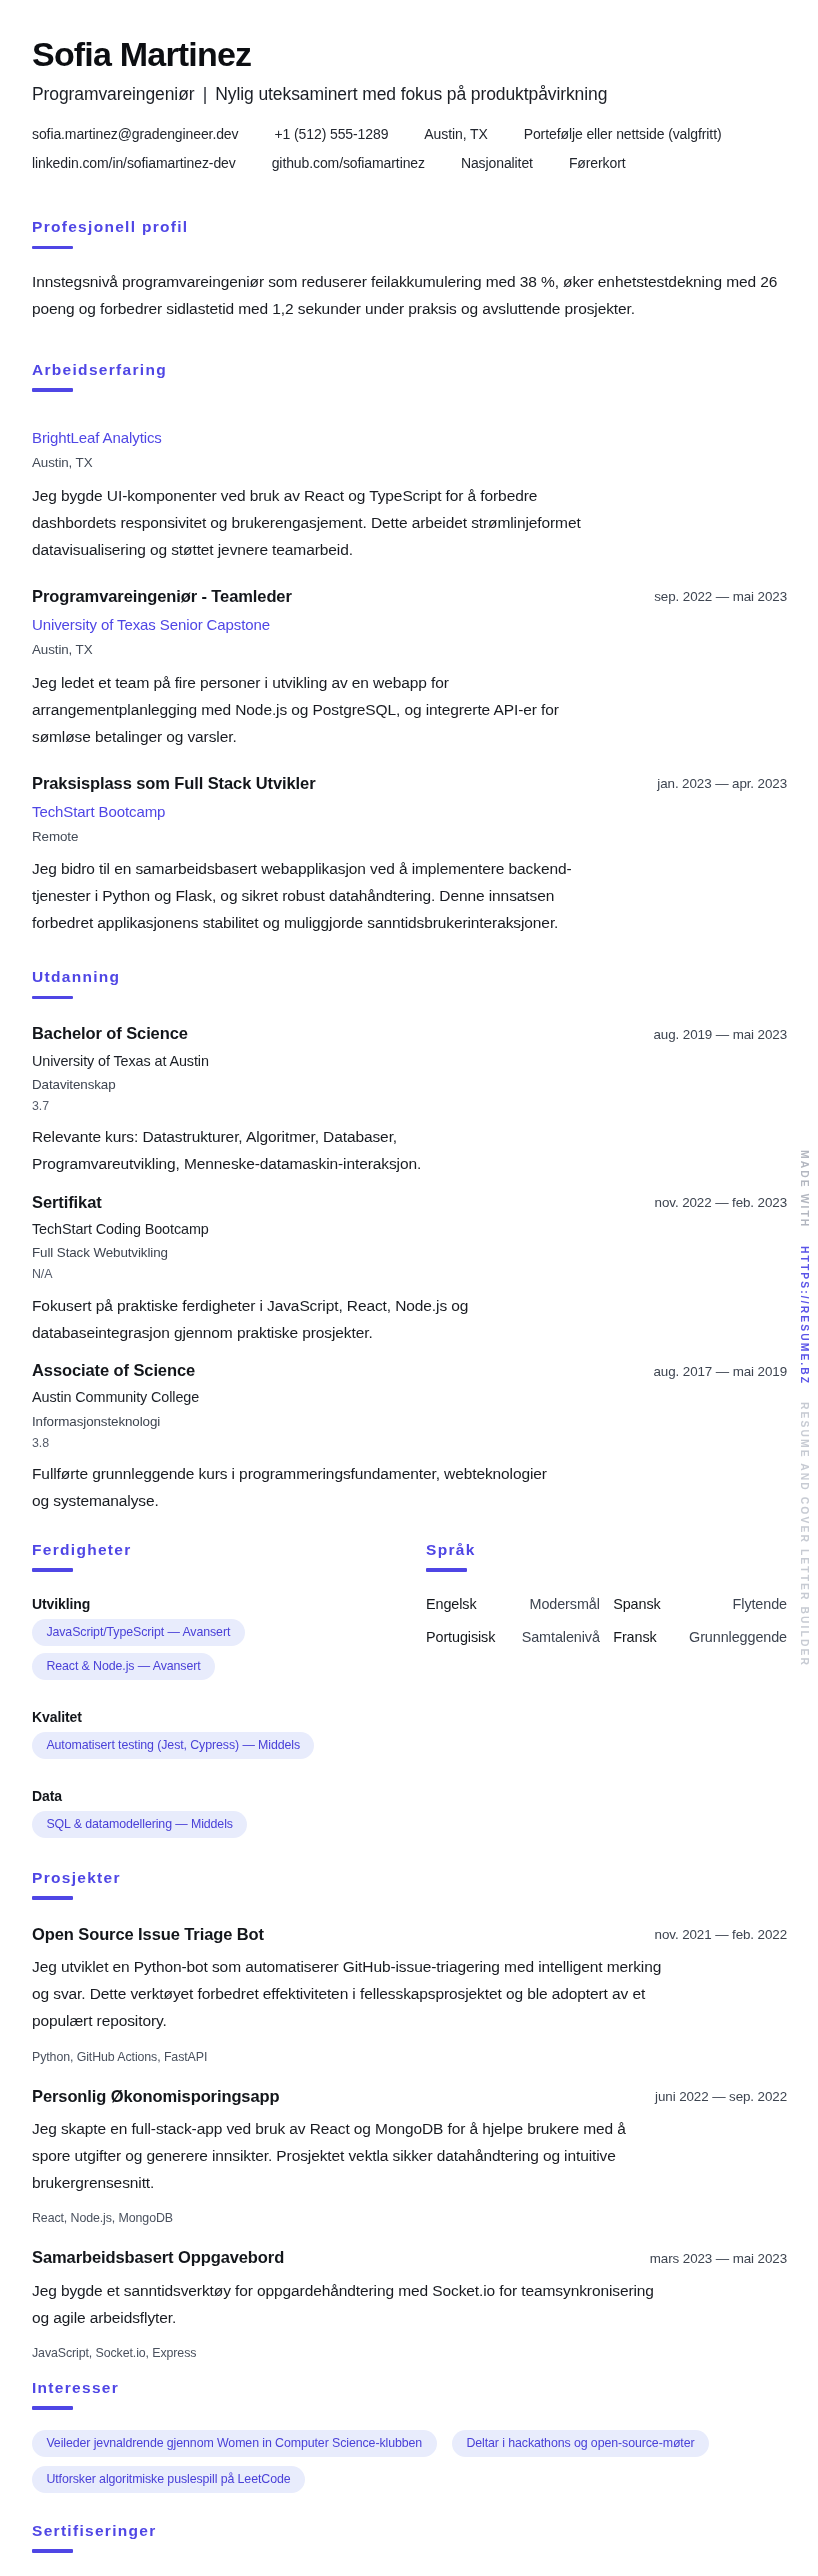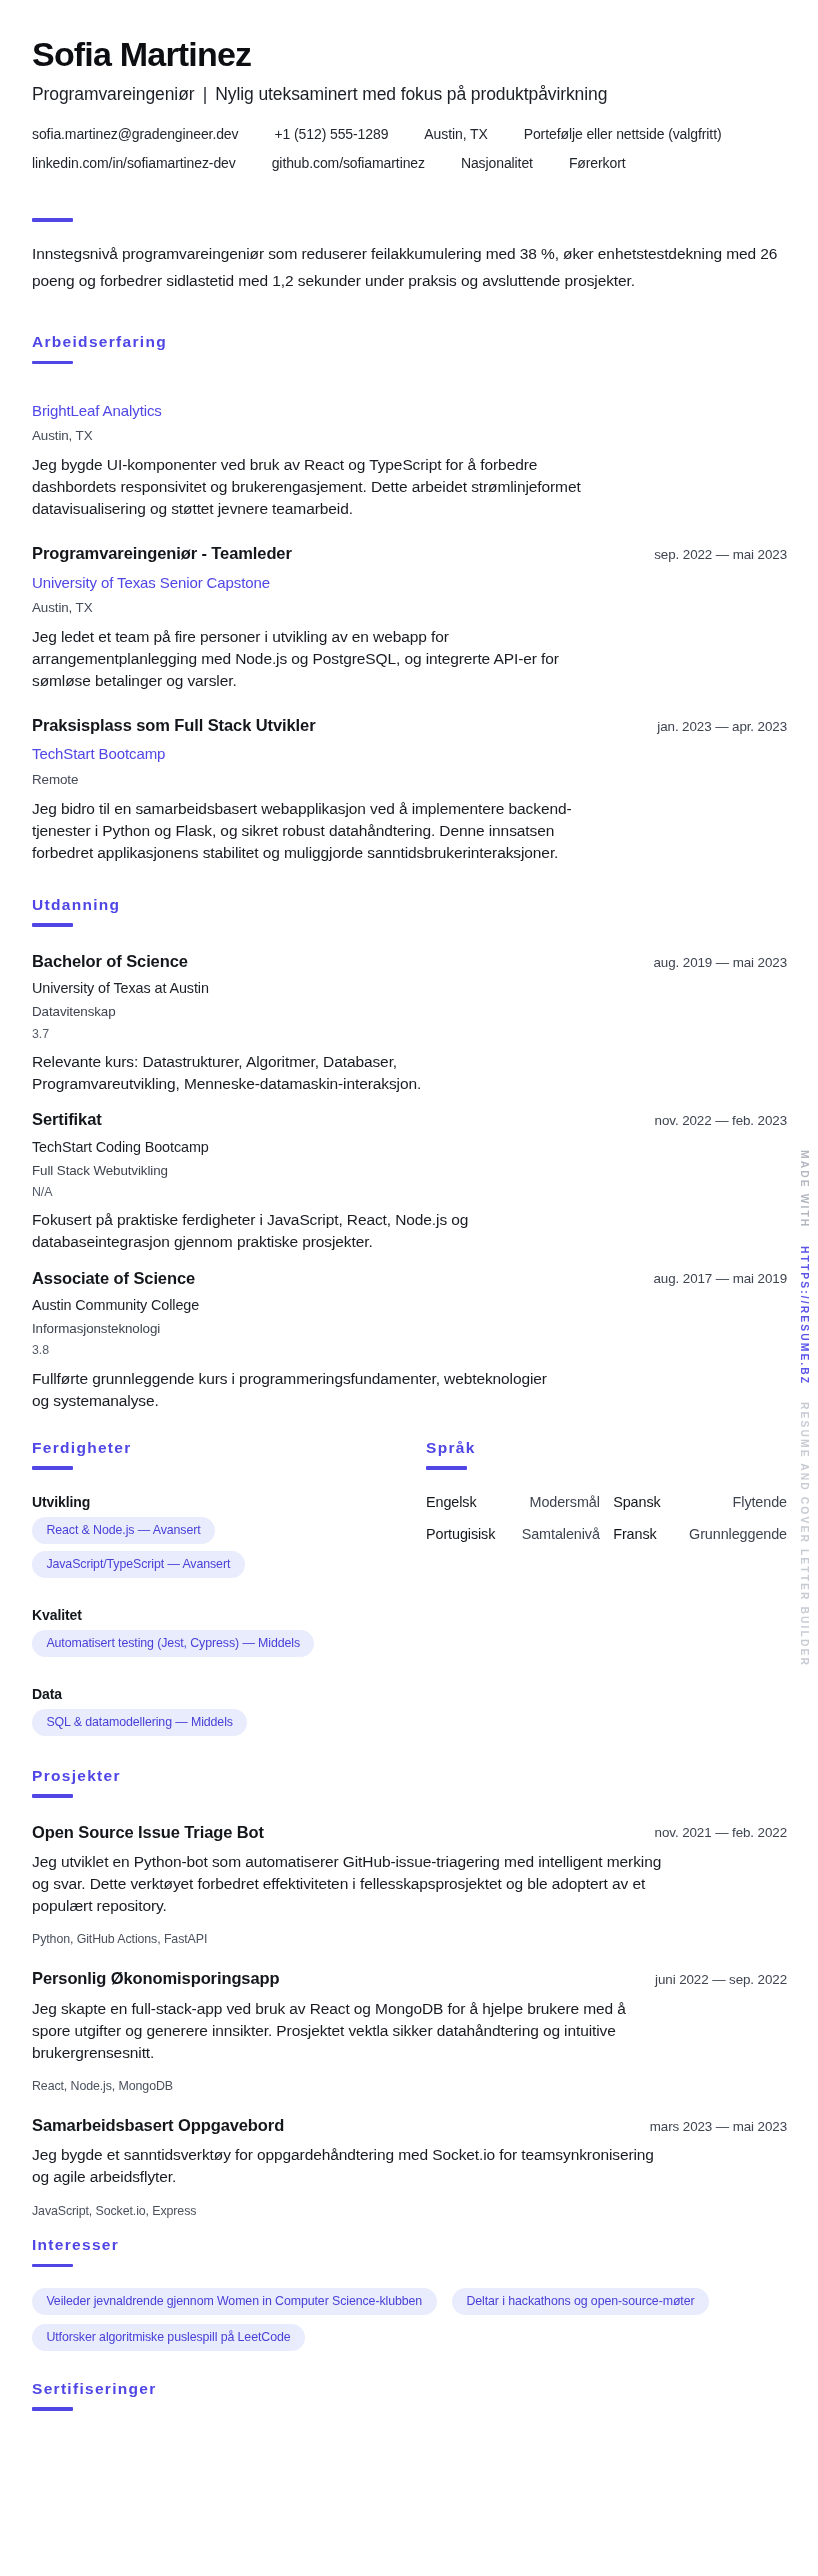--- a/index.html
+++ b/index.html
@@ -40,21 +40,21 @@
   .mt-int{margin-top:18.5px;}
   .mt-cert{margin-top:29px;}
 
   .entry{margin-top:24px;}
   .entry.first{margin-top:27px;}
   .entry-head{display:flex;justify-content:space-between;align-items:flex-start;}
   .entry-title{font-size:16.5px;font-weight:700;color:#13161b;line-height:1.15;}
   .entry-date{font-size:13.4px;color:var(--ink-soft);white-space:nowrap;padding-top:2.6px;margin-left:15.5px;}
   .company{margin-top:10.3px;font-size:15px;color:var(--accent);font-weight:500;text-decoration:none;display:inline-block;}
   .location{margin-top:9.3px;font-size:13.4px;color:#434b57;}
-  .desc{margin-top:11.3px;font-size:15.5px;line-height:22px;color:var(--ink-body);max-width:592px;}
+  .desc{margin-top:11.3px;font-size:15.5px;line-height:27px;color:var(--ink-body);max-width:592px;}
   .desc.wide{max-width:634px;}
   .desc.med{max-width:567px;}
   .desc.narrow{max-width:484px;}
   .desc.mid{max-width:515px;}
 
   .edu{margin-top:5px;}
   .edu.first{margin-top:25px;}
   .school{margin-top:9.3px;font-size:14.4px;color:#1b1f26;}
   .field{margin-top:8.2px;font-size:13.4px;color:var(--ink-soft);}
   .gpa{margin-top:7.2px;font-size:12.4px;color:var(--ink-muted);}
@@ -108,20 +108,21 @@
       </div>
       <div class="contact second">
         <span>linkedin.com/in/sofiamartinez-dev</span>
         <span>github.com/sofiamartinez</span>
         <span>Nasjonalitet</span>
         <span>Førerkort</span>
       </div>
     </header>
 
     <section class="sec mt-profile">
+      <div class="sec-h">Profesjonell profil</div>
       <div class="sec-bar"></div>
       <p class="profile-text">Innstegsnivå programvareingeniør som reduserer feilakkumulering med 38 %, øker enhetstestdekning med 26 poeng og forbedrer sidlastetid med 1,2 sekunder under praksis og avsluttende prosjekter.</p>
     </section>
 
     <section class="sec mt-exp">
       <div class="sec-h">Arbeidserfaring</div>
       <div class="sec-bar"></div>
 
       <div class="entry first">
         <a class="company">BrightLeaf Analytics</a>
@@ -188,24 +189,24 @@
       </div>
     </section>
 
     <div class="cols">
       <section class="sec col-skills">
         <div class="sec-h">Ferdigheter</div>
         <div class="sec-bar"></div>
 
         <div class="skill-cat first">Utvikling</div>
         <div class="pill-row">
+          <span class="pill">JavaScript/TypeScript — Avansert</span>
+        </div>
+        <div class="pill-row">
           <span class="pill">React &amp; Node.js — Avansert</span>
-        </div>
-        <div class="pill-row">
-          <span class="pill">JavaScript/TypeScript — Avansert</span>
         </div>
 
         <div class="skill-cat">Kvalitet</div>
         <div class="pill-row">
           <span class="pill">Automatisert testing (Jest, Cypress) — Middels</span>
         </div>
 
         <div class="skill-cat">Data</div>
         <div class="pill-row">
           <span class="pill">SQL &amp; datamodellering — Middels</span>

